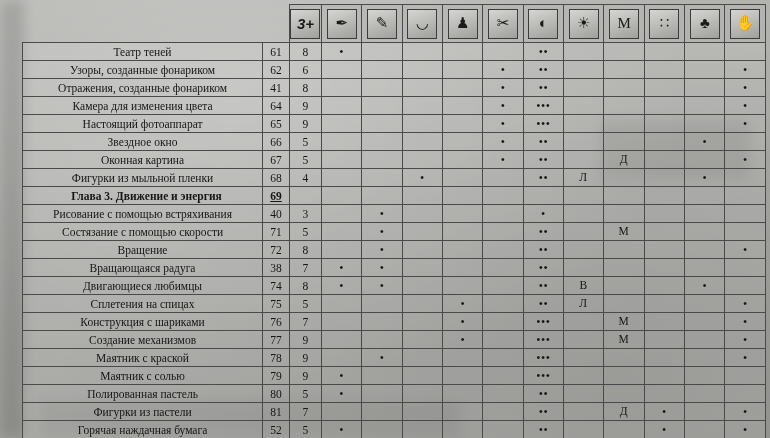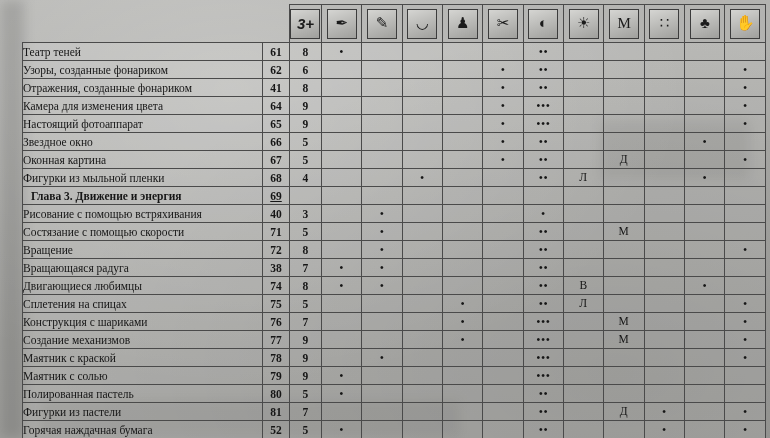--- a/index.html
+++ b/index.html
@@ -71,31 +71,30 @@
     overflow: hidden;
   }
   .iconbox.age {
     font-family: "Liberation Sans", sans-serif;
     font-weight: bold;
     font-size: 15px;
     font-style: italic;
   }
   
   td.title {
-    text-align: left;
+    text-align: center;
     padding-left: 14px;
     white-space: nowrap;
     overflow: hidden;
     font-size: 11.5px;
   }
   td.num, td.qty {
     text-align: center;
     font-size: 11.5px;
     width: 22px;
-    font-weight: bold;
   }
   td.mark {
     text-align: center;
     vertical-align: middle;
     font-size: 11px;
     letter-spacing: 1px;
     line-height: 1;
   }
   tr.chapter td.title {
     font-weight: bold;

